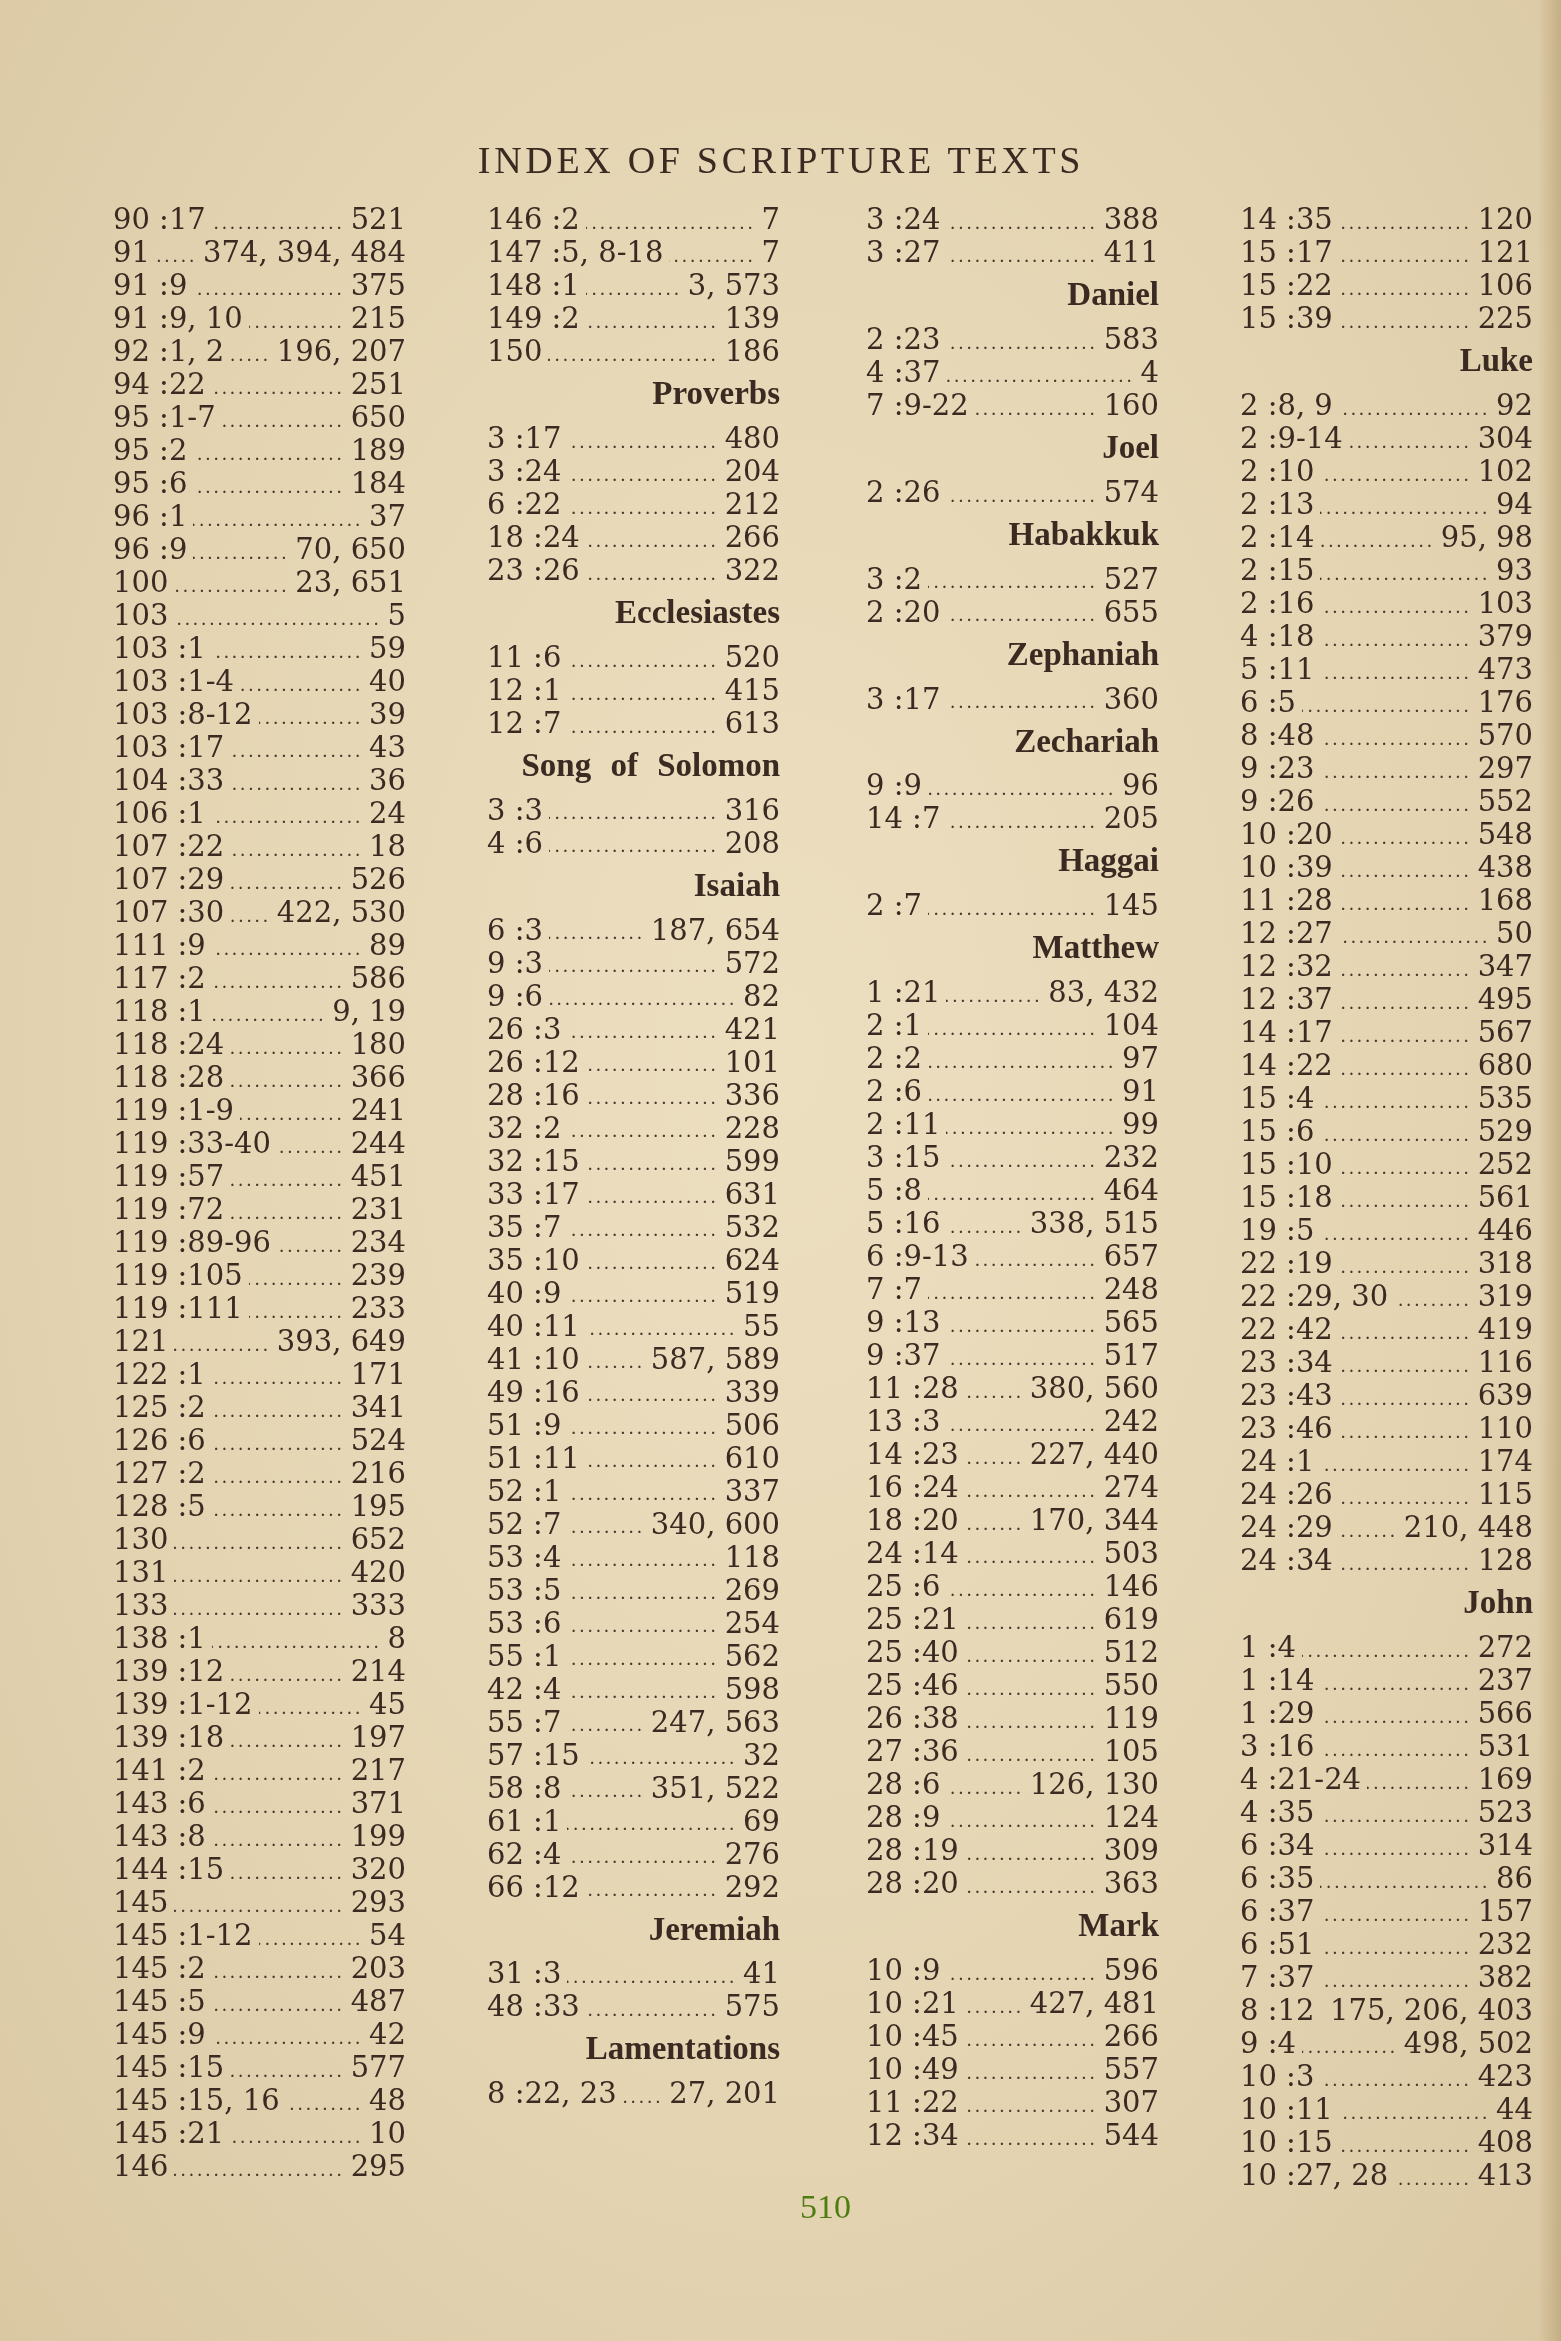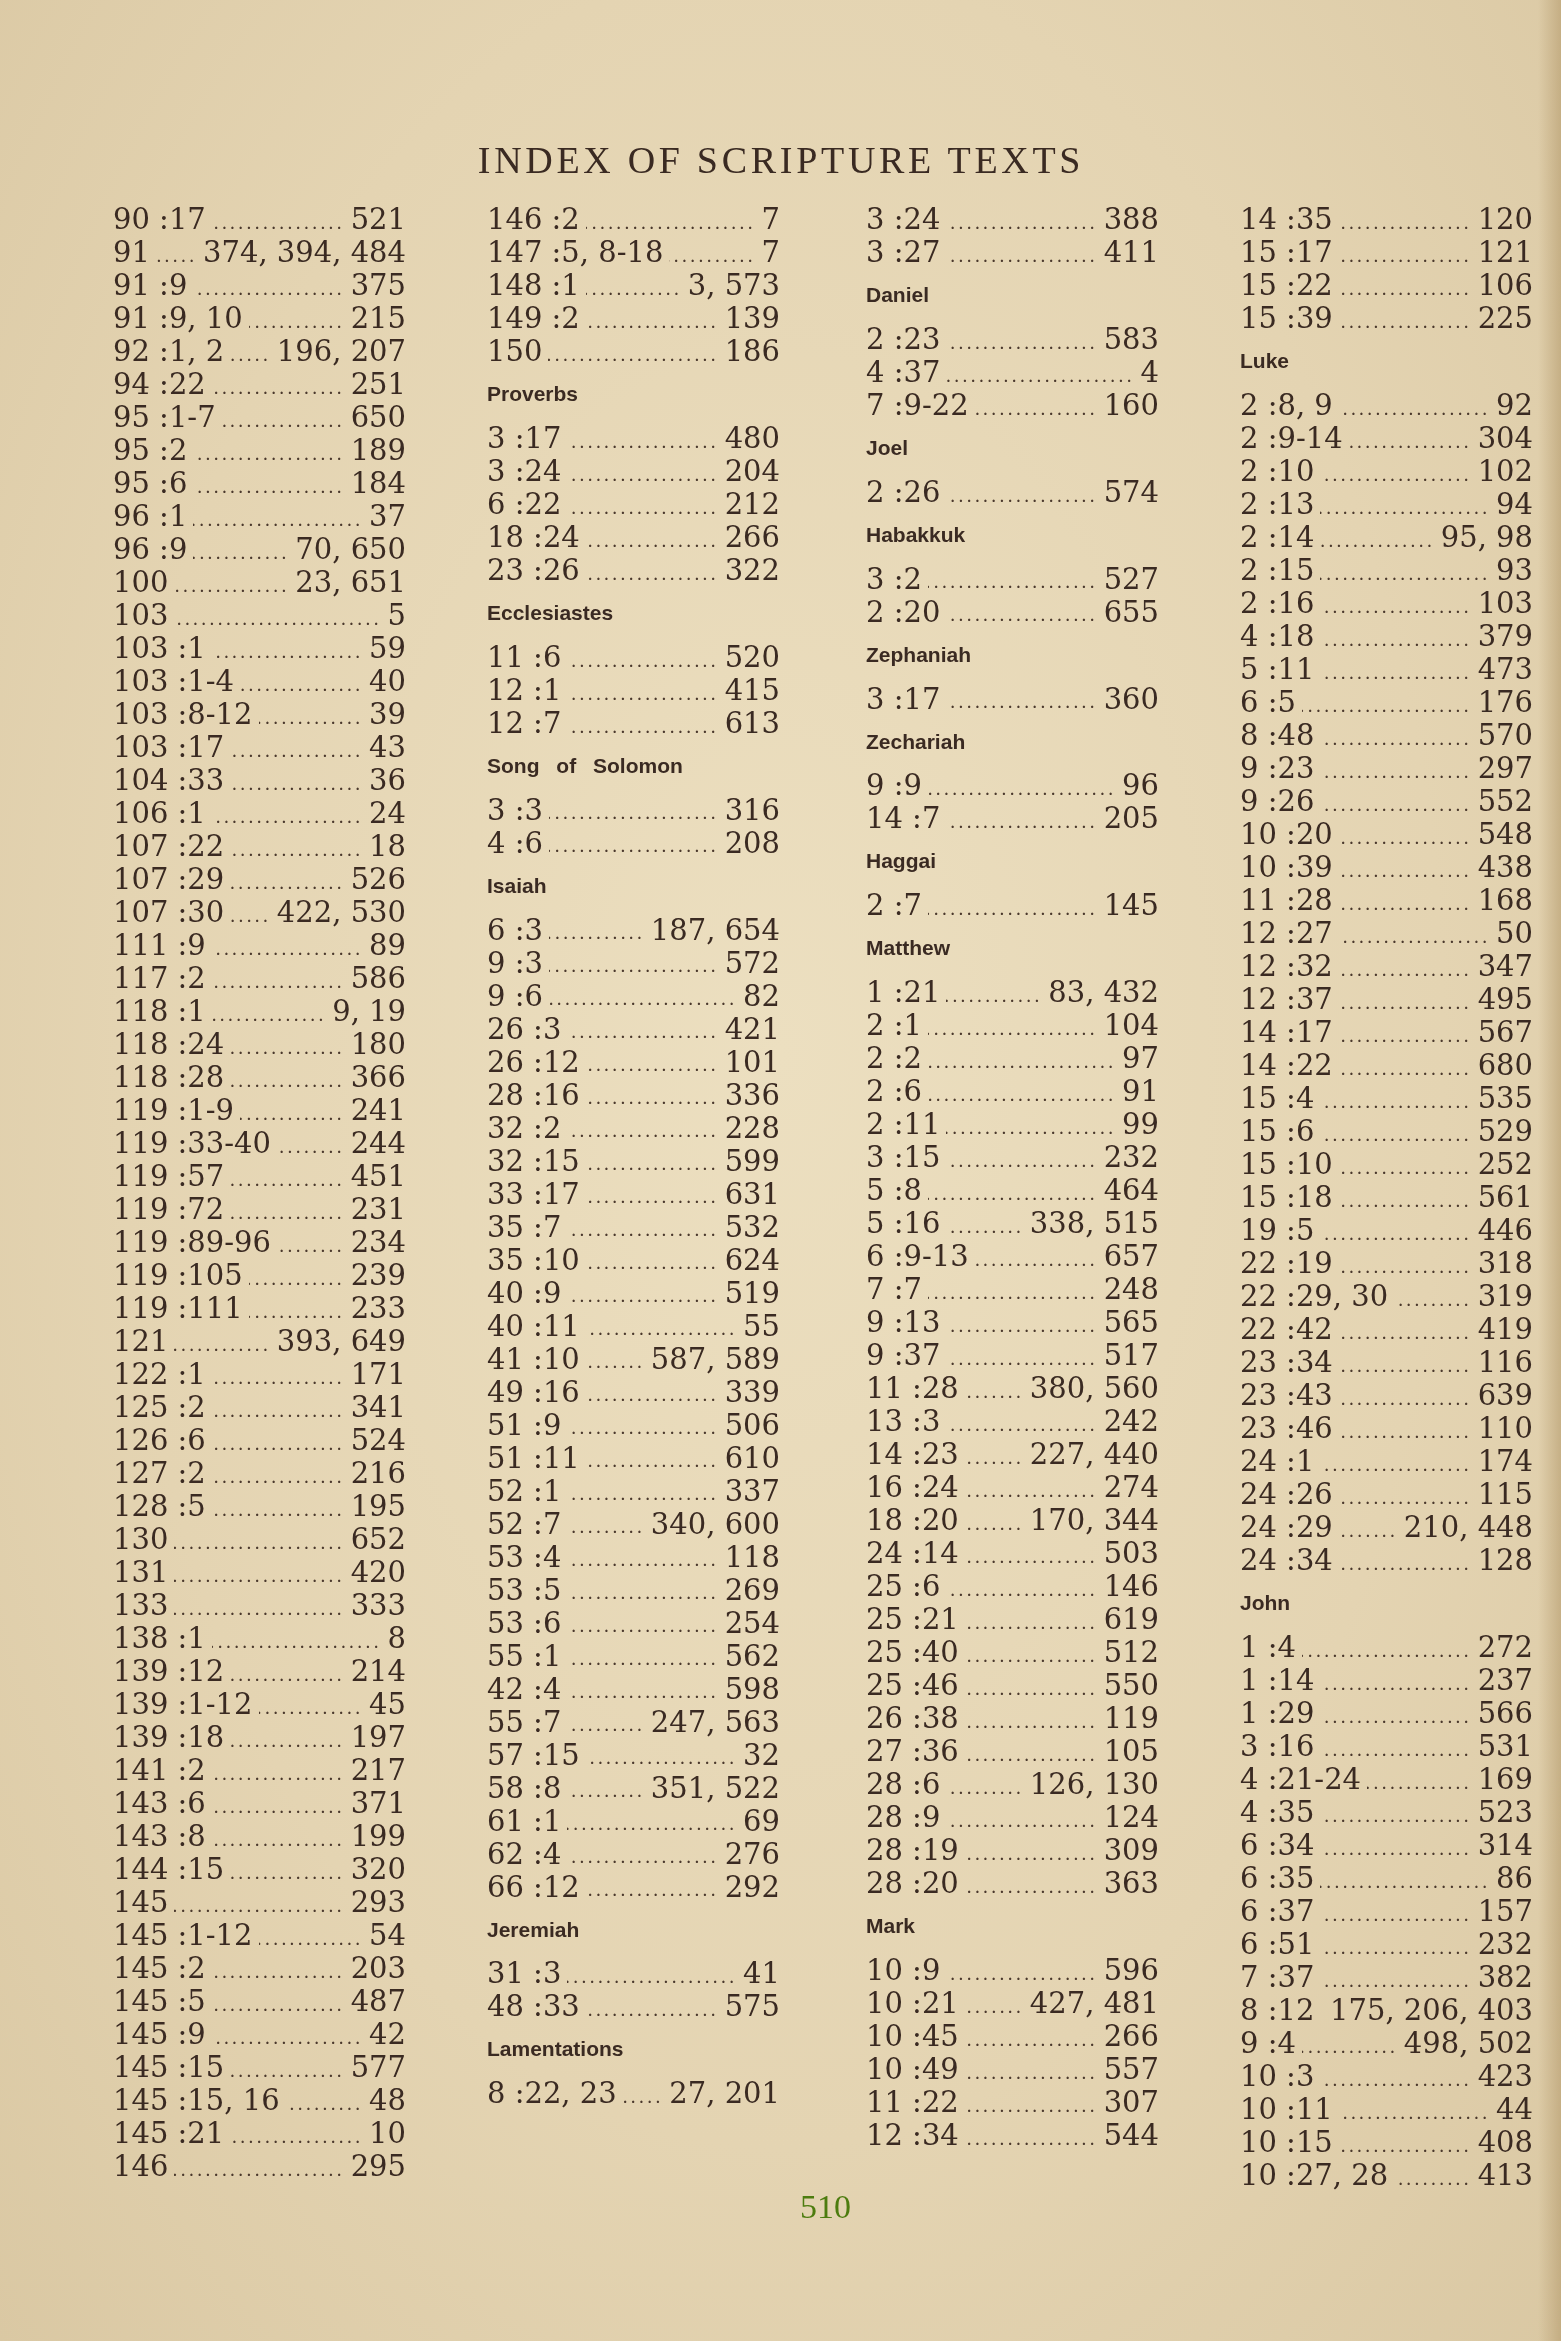--- a/index.html
+++ b/index.html
@@ -75,29 +75,30 @@
     letter-spacing: 2.4px;
     color: #4a382c;
     line-height: 12.2px;
   }
   .pages {
     flex: 0 0 auto;
     padding-left: 6.1px;
     text-align: right;
   }
   .book-heading {
-    font-family: Liberation Sans, sans-serif;
+    font-family: Liberation Serif, serif;
     font-weight: bold;
-    font-size: 21px;
+    font-size: 33px;
     height: 33px;
     line-height: 33px;
     margin-top: 16px;
     margin-bottom: 4.9px;
     color: #3a2a22;
     word-spacing: 11px;
+    text-align: right;
   }
   .page-number {
     position: absolute;
     top: 2188px;
     left: 800px;
     font-family: Liberation Serif, serif;
     font-size: 34px;
     color: #4d7c0f;
   }
 </style>

